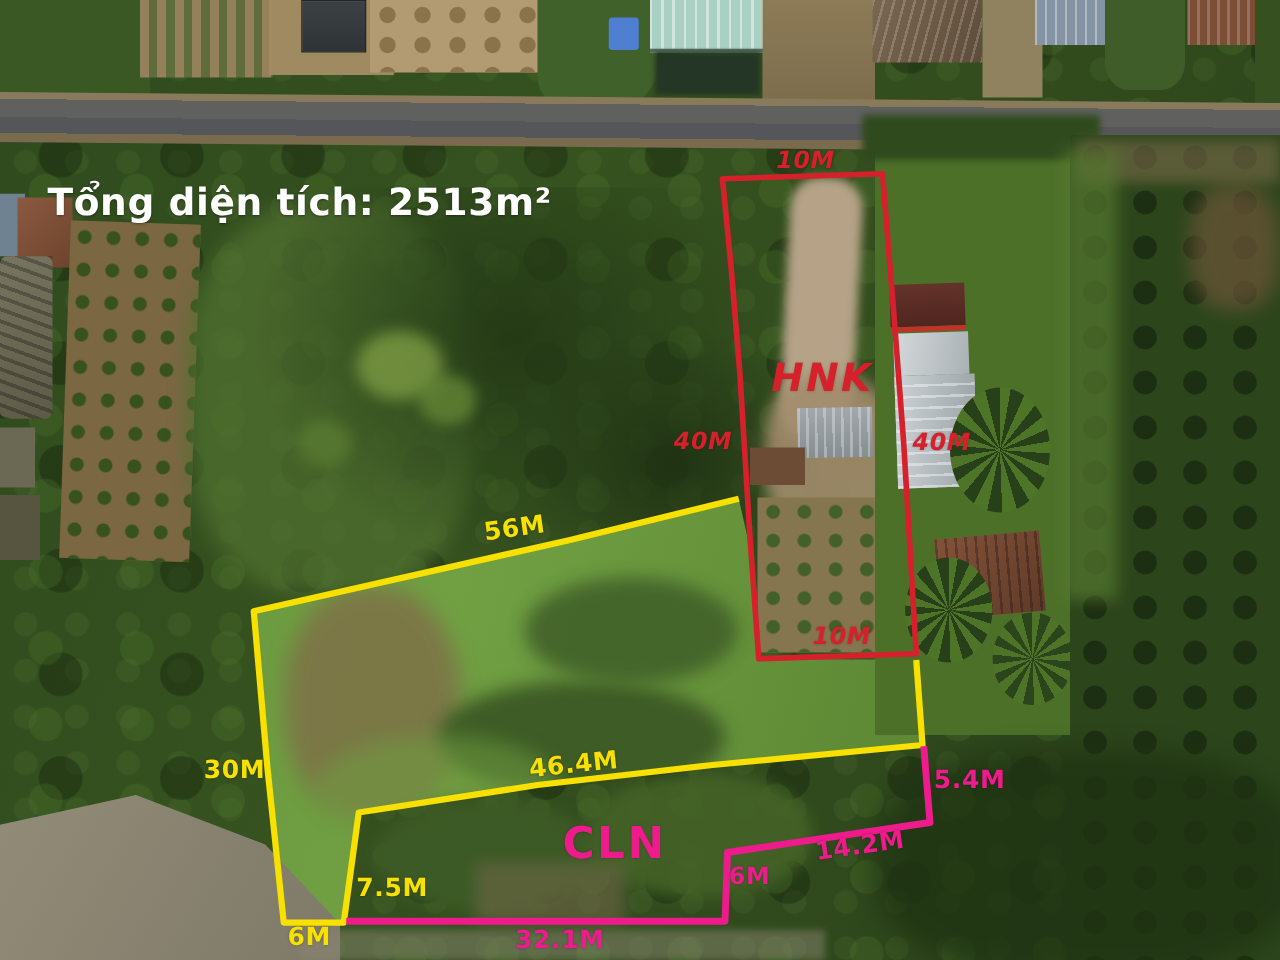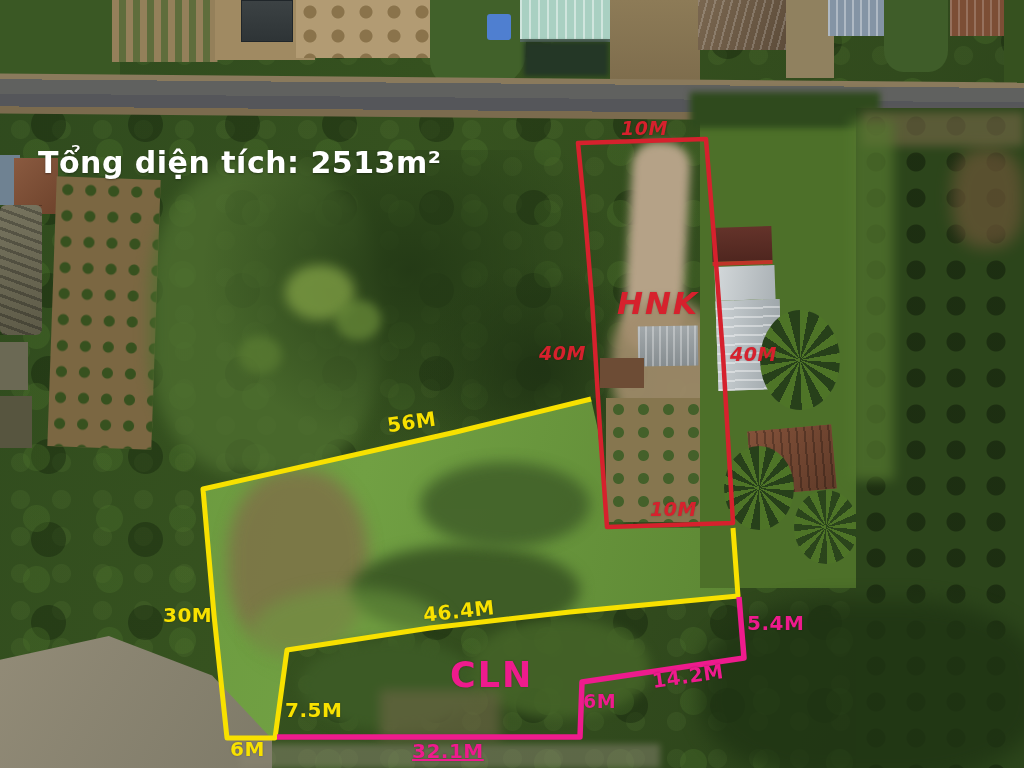--- a/index.html
+++ b/index.html
@@ -130,21 +130,21 @@
   .nts-name{left:416px;top:515px;font-size:36px;letter-spacing:3px;}
   .nts-top{left:387px;top:412px;font-size:20px;transform:rotate(-8deg);}
   .nts-left{left:163px;top:605px;font-size:20px;text-align:center;}
   .nts-bottom{left:423px;top:601px;font-size:20px;transform:rotate(-6deg);}
   .nts-jogv{left:285px;top:676px;font-size:20px;margin-top:24px;}
   .nts-jogb{left:230px;top:739px;font-size:20px;}
   .cln-name{left:450px;top:658px;font-size:35px;letter-spacing:2px;}
   .cln-right{left:747px;top:613px;font-size:20px;}
   .cln-diag{left:652px;top:666px;font-size:20px;transform:rotate(-8deg);}
   .cln-jog{left:583px;top:692px;font-size:19px;}
-  .cln-bottom{left:412px;top:741px;font-size:20px;text-decoration:underline;}
+  .cln-bottom{left:412px;top:741px;font-size:20px;}
 </style>
 </head>
 <body>
 
 <div id="stage">
 
   <div class="mottle"></div>
 
   <div class="trees-tl"></div>
   <div class="crop-rows"></div>

